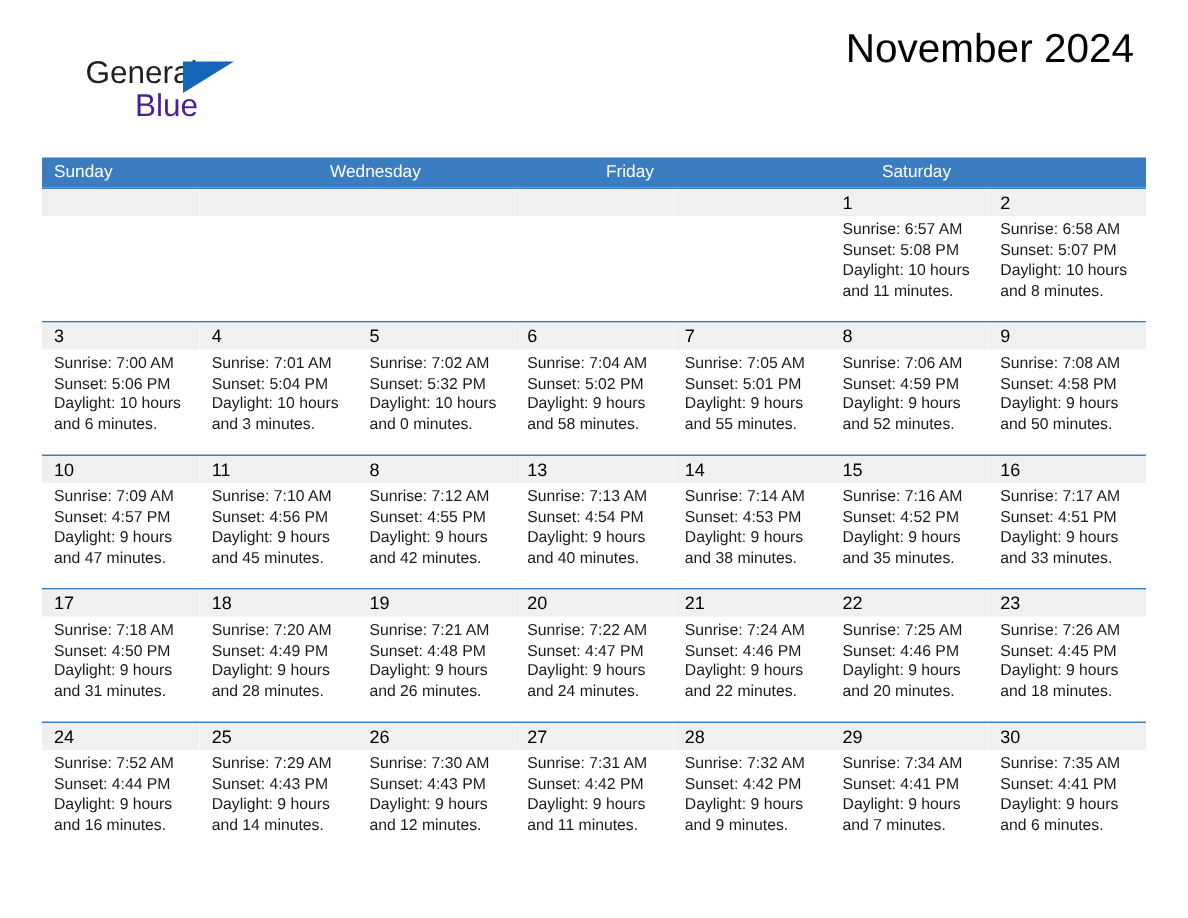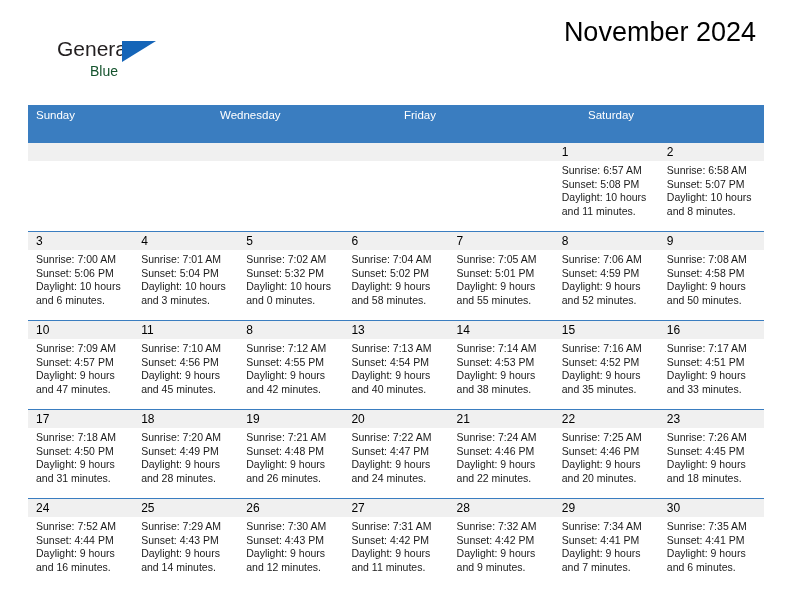--- a/index.html
+++ b/index.html
@@ -53,22 +53,22 @@
     top: 3px;
     width: 0;
     height: 0;
     border-left: 34px solid #1565b8;
     border-bottom: 21px solid transparent;
   }
   .logo-blue {
     position: absolute;
     left: 33px;
     top: 21px;
-    font-size: 14px;
-    color: #14532d;
+    font-size: 21px;
+    color: #4c1d95;
     line-height: 24px;
     font-family: "Liberation Sans", sans-serif;
   }
   .title-block {
     position: absolute;
     right: 36px;
     top: 16px;
     text-align: left;
   }
   .cal-title {
@@ -88,21 +88,21 @@
   
   .calendar {
     position: absolute;
     left: 28px;
     top: 105px;
     width: 736px;
   }
   .weekdays {
     display: flex;
     background: #3a7dc0;
-    height: 37px;
+    height: 20px;
   }
   .weekday {
     flex: 1 1 0;
     color: #ffffff;
     font-size: 11.5px;
     line-height: 21px;
     padding-left: 8px;
     box-sizing: border-box;
     white-space: nowrap;
   }

